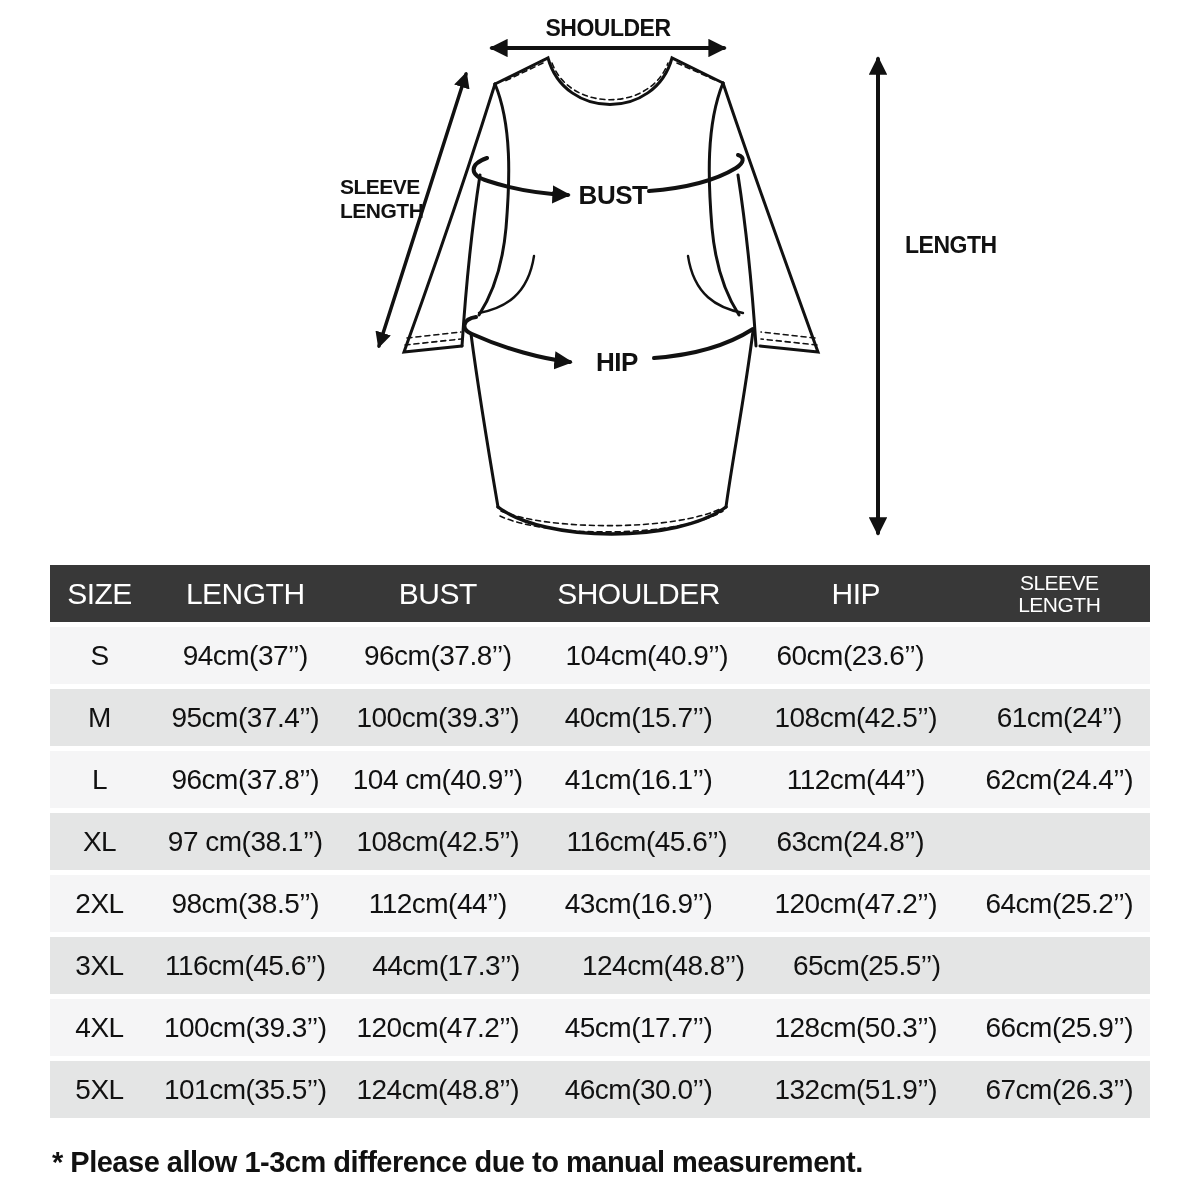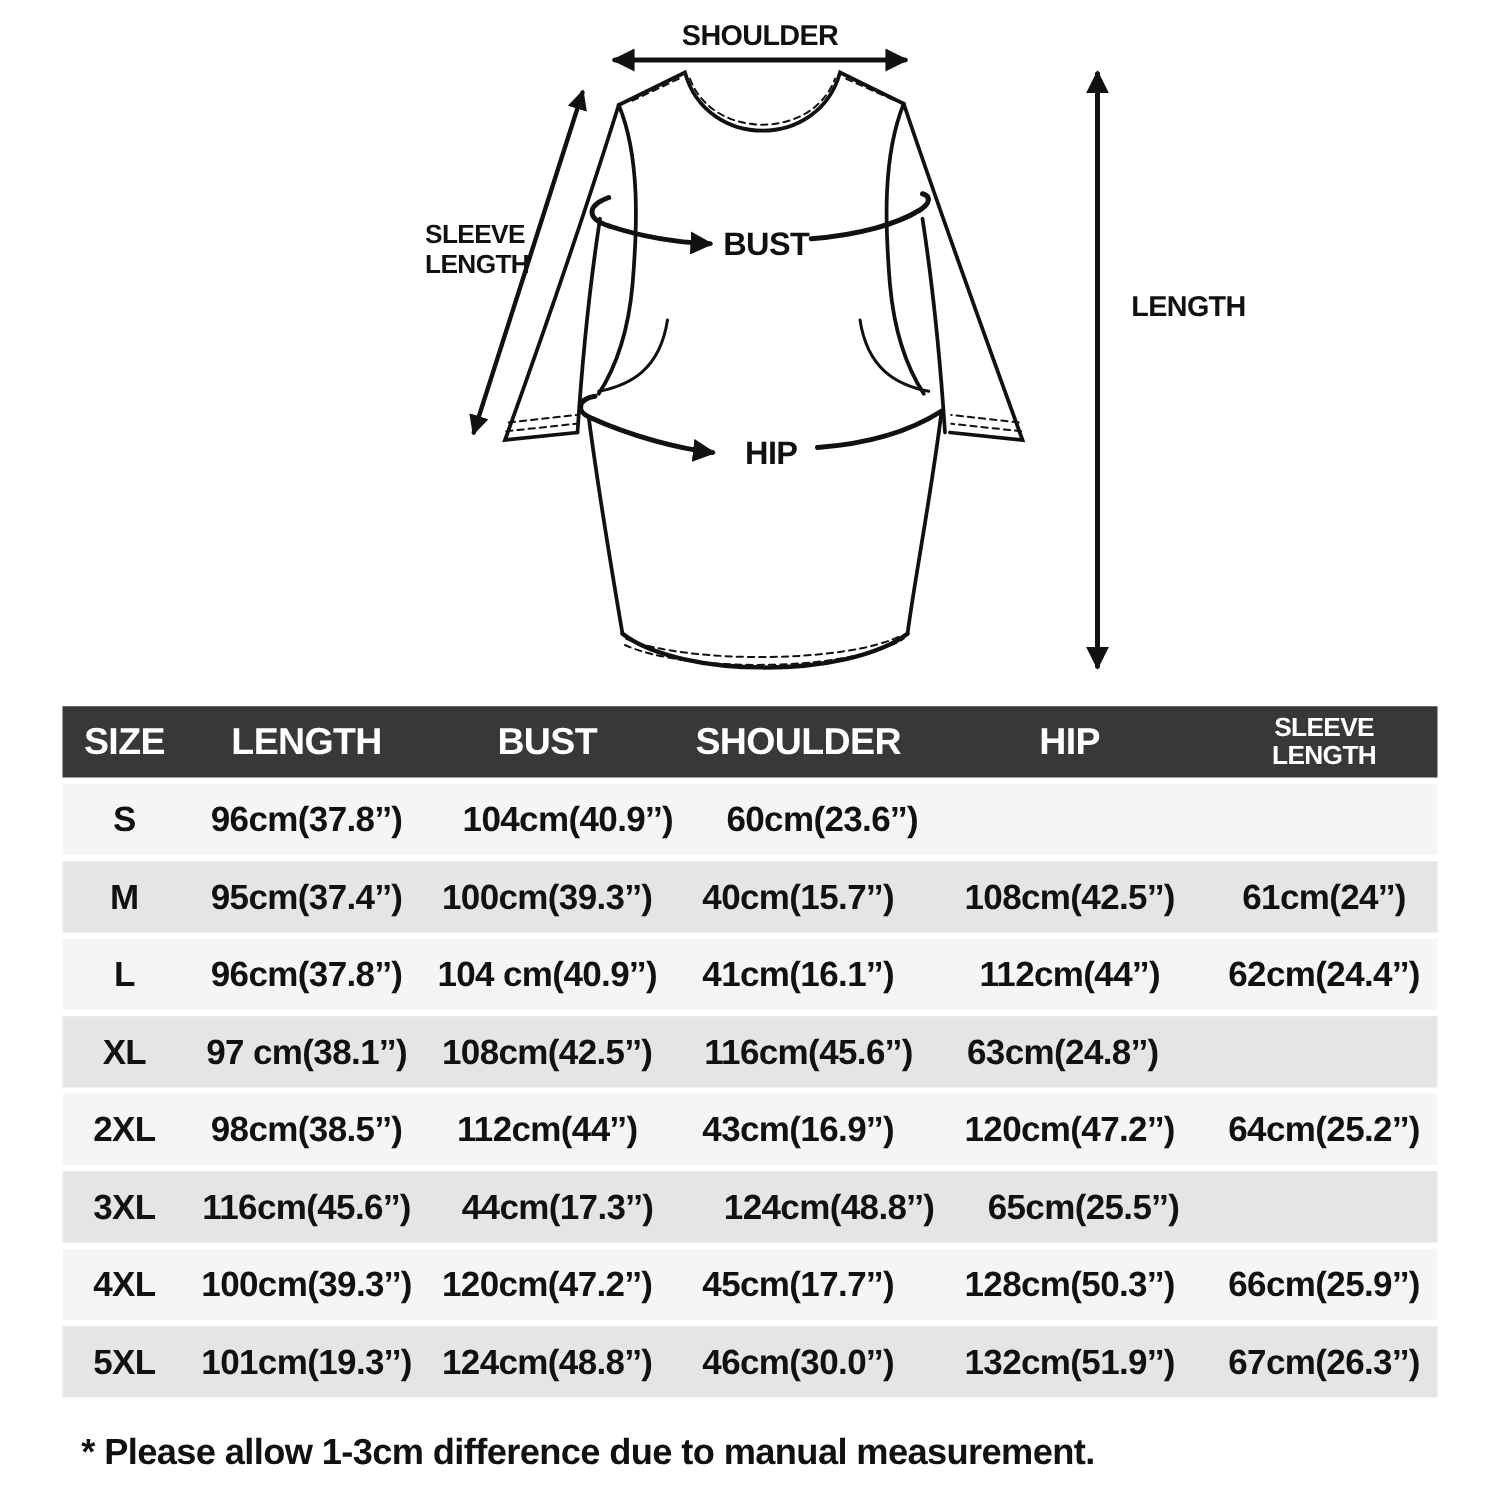--- a/index.html
+++ b/index.html
@@ -10,32 +10,32 @@
   .svgtxt{font-family:"Liberation Sans",sans-serif;font-weight:bold;fill:#111;letter-spacing:-0.5px;}
   
   #size-table{position:absolute;left:50px;top:565px;width:1100px;
               display:flex;flex-direction:column;gap:5px;}
   .trow{display:flex;width:100%;}
   .thead{height:57px;background:#383838;color:#fff;}
   .tdata{height:57px;}
   .row-light{background:#f5f5f6;}
   .row-alt{background:#e4e5e5;}
   .cell{display:flex;align-items:center;justify-content:center;
-        font-weight:bold;font-size:28px;letter-spacing:-0.5px;white-space:nowrap;}
+        font-weight:normal;font-size:28px;letter-spacing:-0.5px;white-space:nowrap;}
   .thead .cell{font-size:30px;}
   .c-size{width:9%;}
   .c-length{width:17.5%;}
   .c-bust{width:17.5%;}
   .c-shoulder{width:19%;}
   .c-hip{width:20.5%;}
   .c-sleeve{width:16.5%;}
   .two-line{flex-direction:column;line-height:1.02;font-size:21px;}
   .thead .two-line{font-size:21px;}
   
-  #footnote{position:absolute;left:65px;top:1146px;font-weight:bold;
+  #footnote{position:absolute;left:52px;top:1146px;font-weight:bold;
             font-size:29px;letter-spacing:-0.5px;text-align:right;}
 </style>
 </head>
 <body>
 
 <svg id="diagram" viewBox="0 0 1200 558" xmlns="http://www.w3.org/2000/svg">
   <defs>
     <marker id="arr" viewBox="0 0 10 10" refX="8.5" refY="5" markerWidth="4.6" markerHeight="4.6" orient="auto-start-reverse">
       <path d="M0,0 L10,5 L0,10 z" fill="#111"></path>
     </marker>
@@ -102,20 +102,21 @@
     <div class="cell c-shoulder">SHOULDER</div>
     <div class="cell c-hip">HIP</div>
     <div class="cell c-sleeve two-line">
       <span>SLEEVE</span>
       <span>LENGTH</span>
     </div>
   </div>
 
   <div class="trow tdata row-light">
     <div class="cell c-size">S</div>
+    <div class="cell c-length">94cm(37’’)</div>
     <div class="cell c-bust">96cm(37.8’’)</div>
     <div class="cell c-hip">104cm(40.9’’)</div>
     <div class="cell c-sleeve">60cm(23.6’’)</div>
   </div>
 
   <div class="trow tdata row-alt">
     <div class="cell c-size">M</div>
     <div class="cell c-length">95cm(37.4’’)</div>
     <div class="cell c-bust">100cm(39.3’’)</div>
     <div class="cell c-shoulder">40cm(15.7’’)</div>
@@ -161,21 +162,21 @@
     <div class="cell c-size">4XL</div>
     <div class="cell c-length">100cm(39.3’’)</div>
     <div class="cell c-bust">120cm(47.2’’)</div>
     <div class="cell c-shoulder">45cm(17.7’’)</div>
     <div class="cell c-hip">128cm(50.3’’)</div>
     <div class="cell c-sleeve">66cm(25.9’’)</div>
   </div>
 
   <div class="trow tdata row-alt">
     <div class="cell c-size">5XL</div>
-    <div class="cell c-length">101cm(19.3’’)</div>
+    <div class="cell c-length">101cm(35.5’’)</div>
     <div class="cell c-bust">124cm(48.8’’)</div>
     <div class="cell c-shoulder">46cm(30.0’’)</div>
     <div class="cell c-hip">132cm(51.9’’)</div>
     <div class="cell c-sleeve">67cm(26.3’’)</div>
   </div>
 
 </div>
 
 <div id="footnote">* Please allow 1-3cm difference due to manual measurement.</div>
 

